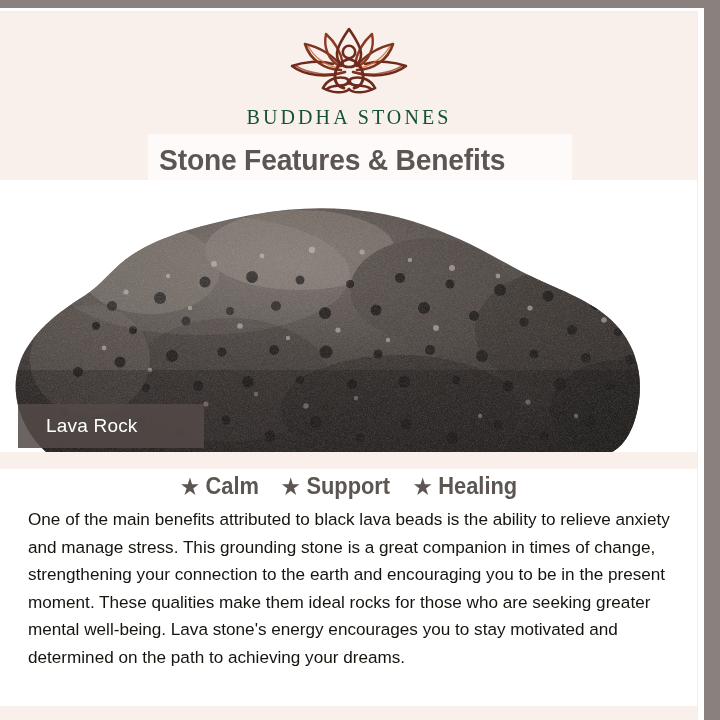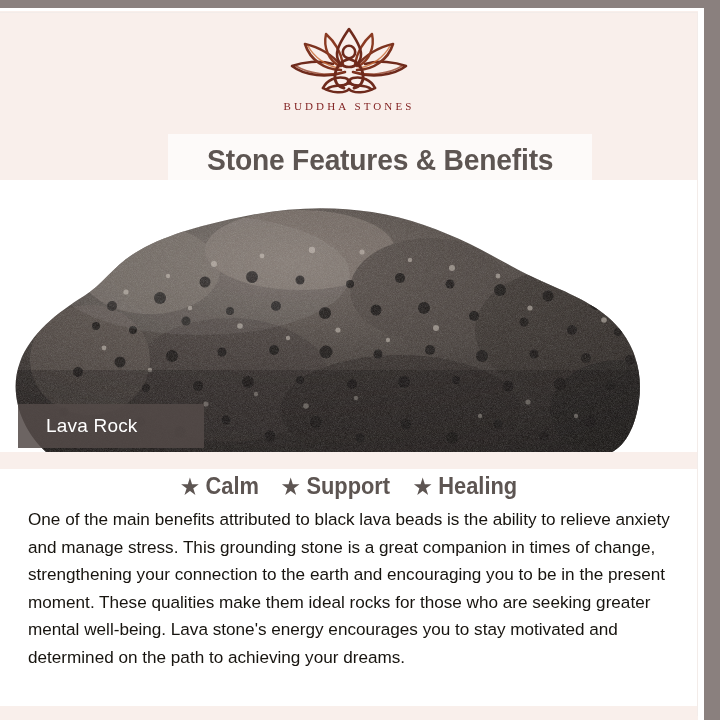--- a/index.html
+++ b/index.html
@@ -34,29 +34,29 @@
   }
 
   
   .logo-wrap{
     position:absolute;left:0;top:18px;width:698px;height:104px;
     display:flex;flex-direction:column;align-items:center;justify-content:flex-start;
   }
   .logo-mark{width:132px;height:72px;display:block;}
   .logo-word{
     font-family:"Liberation Serif", serif;
-    font-size:11px;letter-spacing:3.1px;color:#7f1d1d;
-    margin-top:2px;font-weight:400;white-space:nowrap;
+    font-size:20px;letter-spacing:3.1px;color:#14532d;
+    margin-top:8px;font-weight:400;white-space:nowrap;
   }
 
   
   .title-plate{
     position:absolute;left:148px;top:126px;width:424px;height:51px;
     background:#fdfaf9;
-    display:flex;align-items:center;justify-content:center;margin-left:20px;
+    display:flex;align-items:center;justify-content:flex-start;
   }
   .title-text{
     font-family:"Liberation Sans", sans-serif;
     font-weight:700;font-size:30px;color:#5d5552;
     letter-spacing:-0.2px;white-space:nowrap;
     transform:scaleX(0.94);transform-origin:center;
   }
 
   
   .hero{

